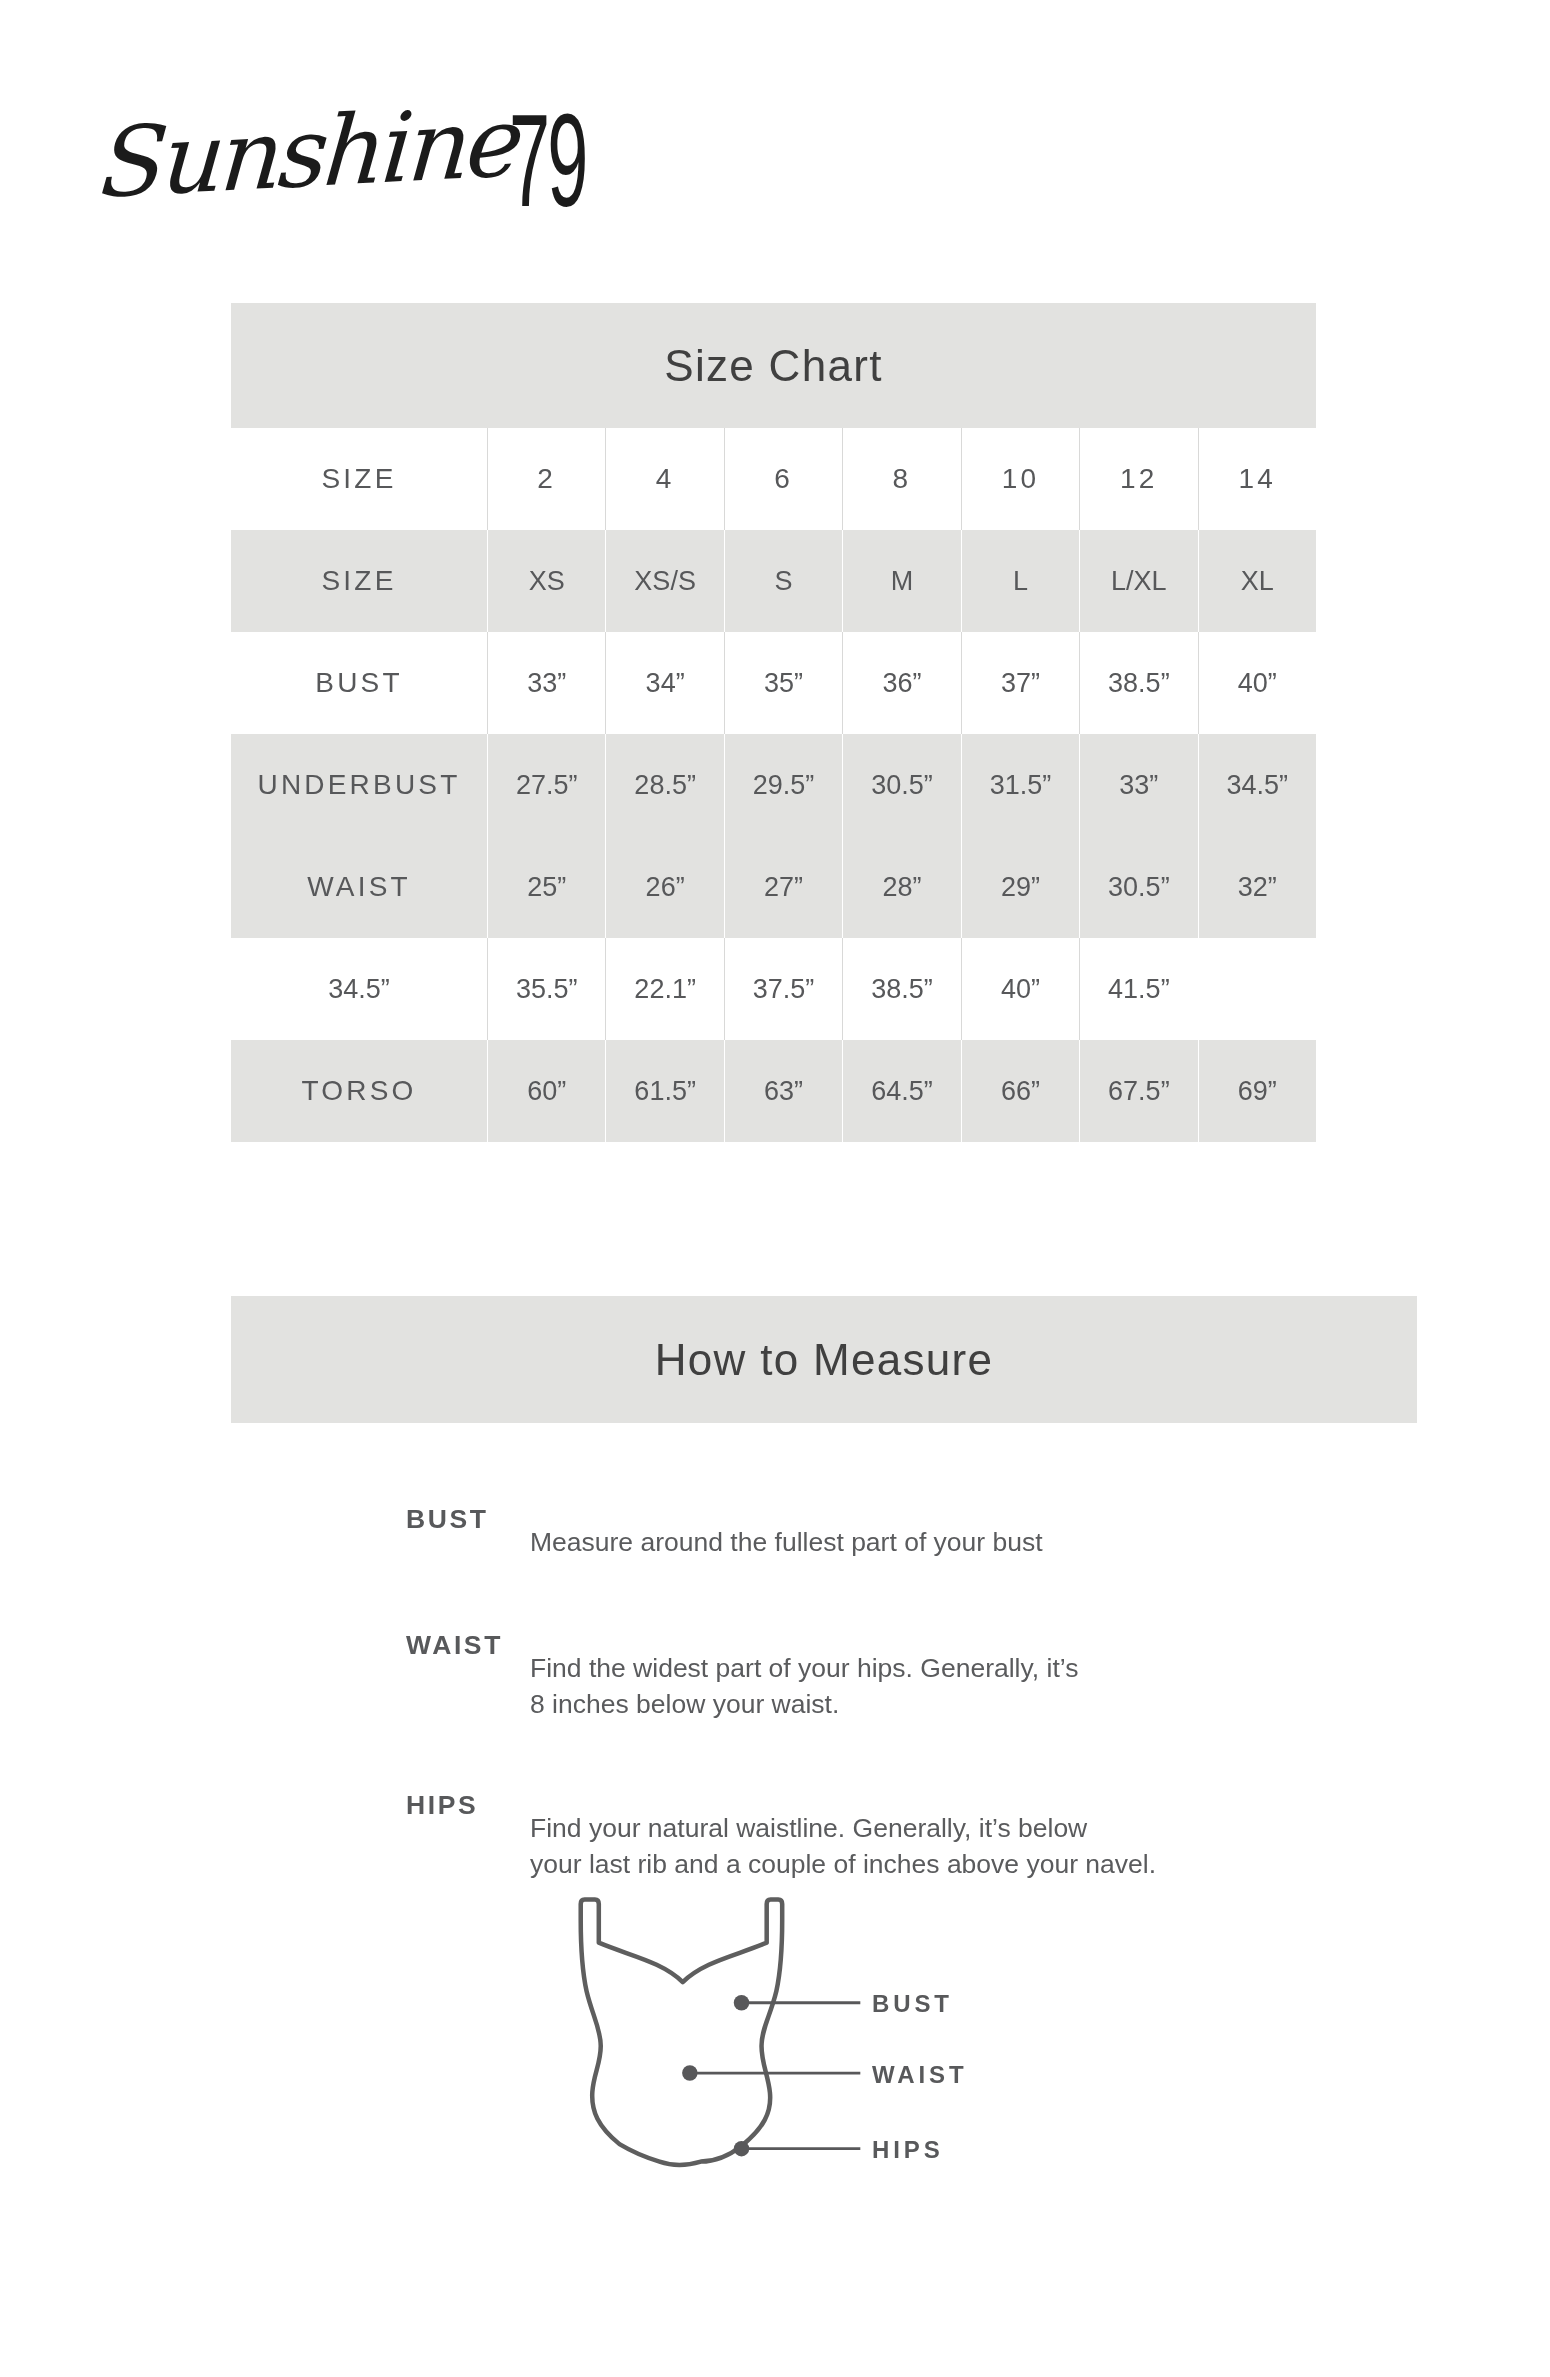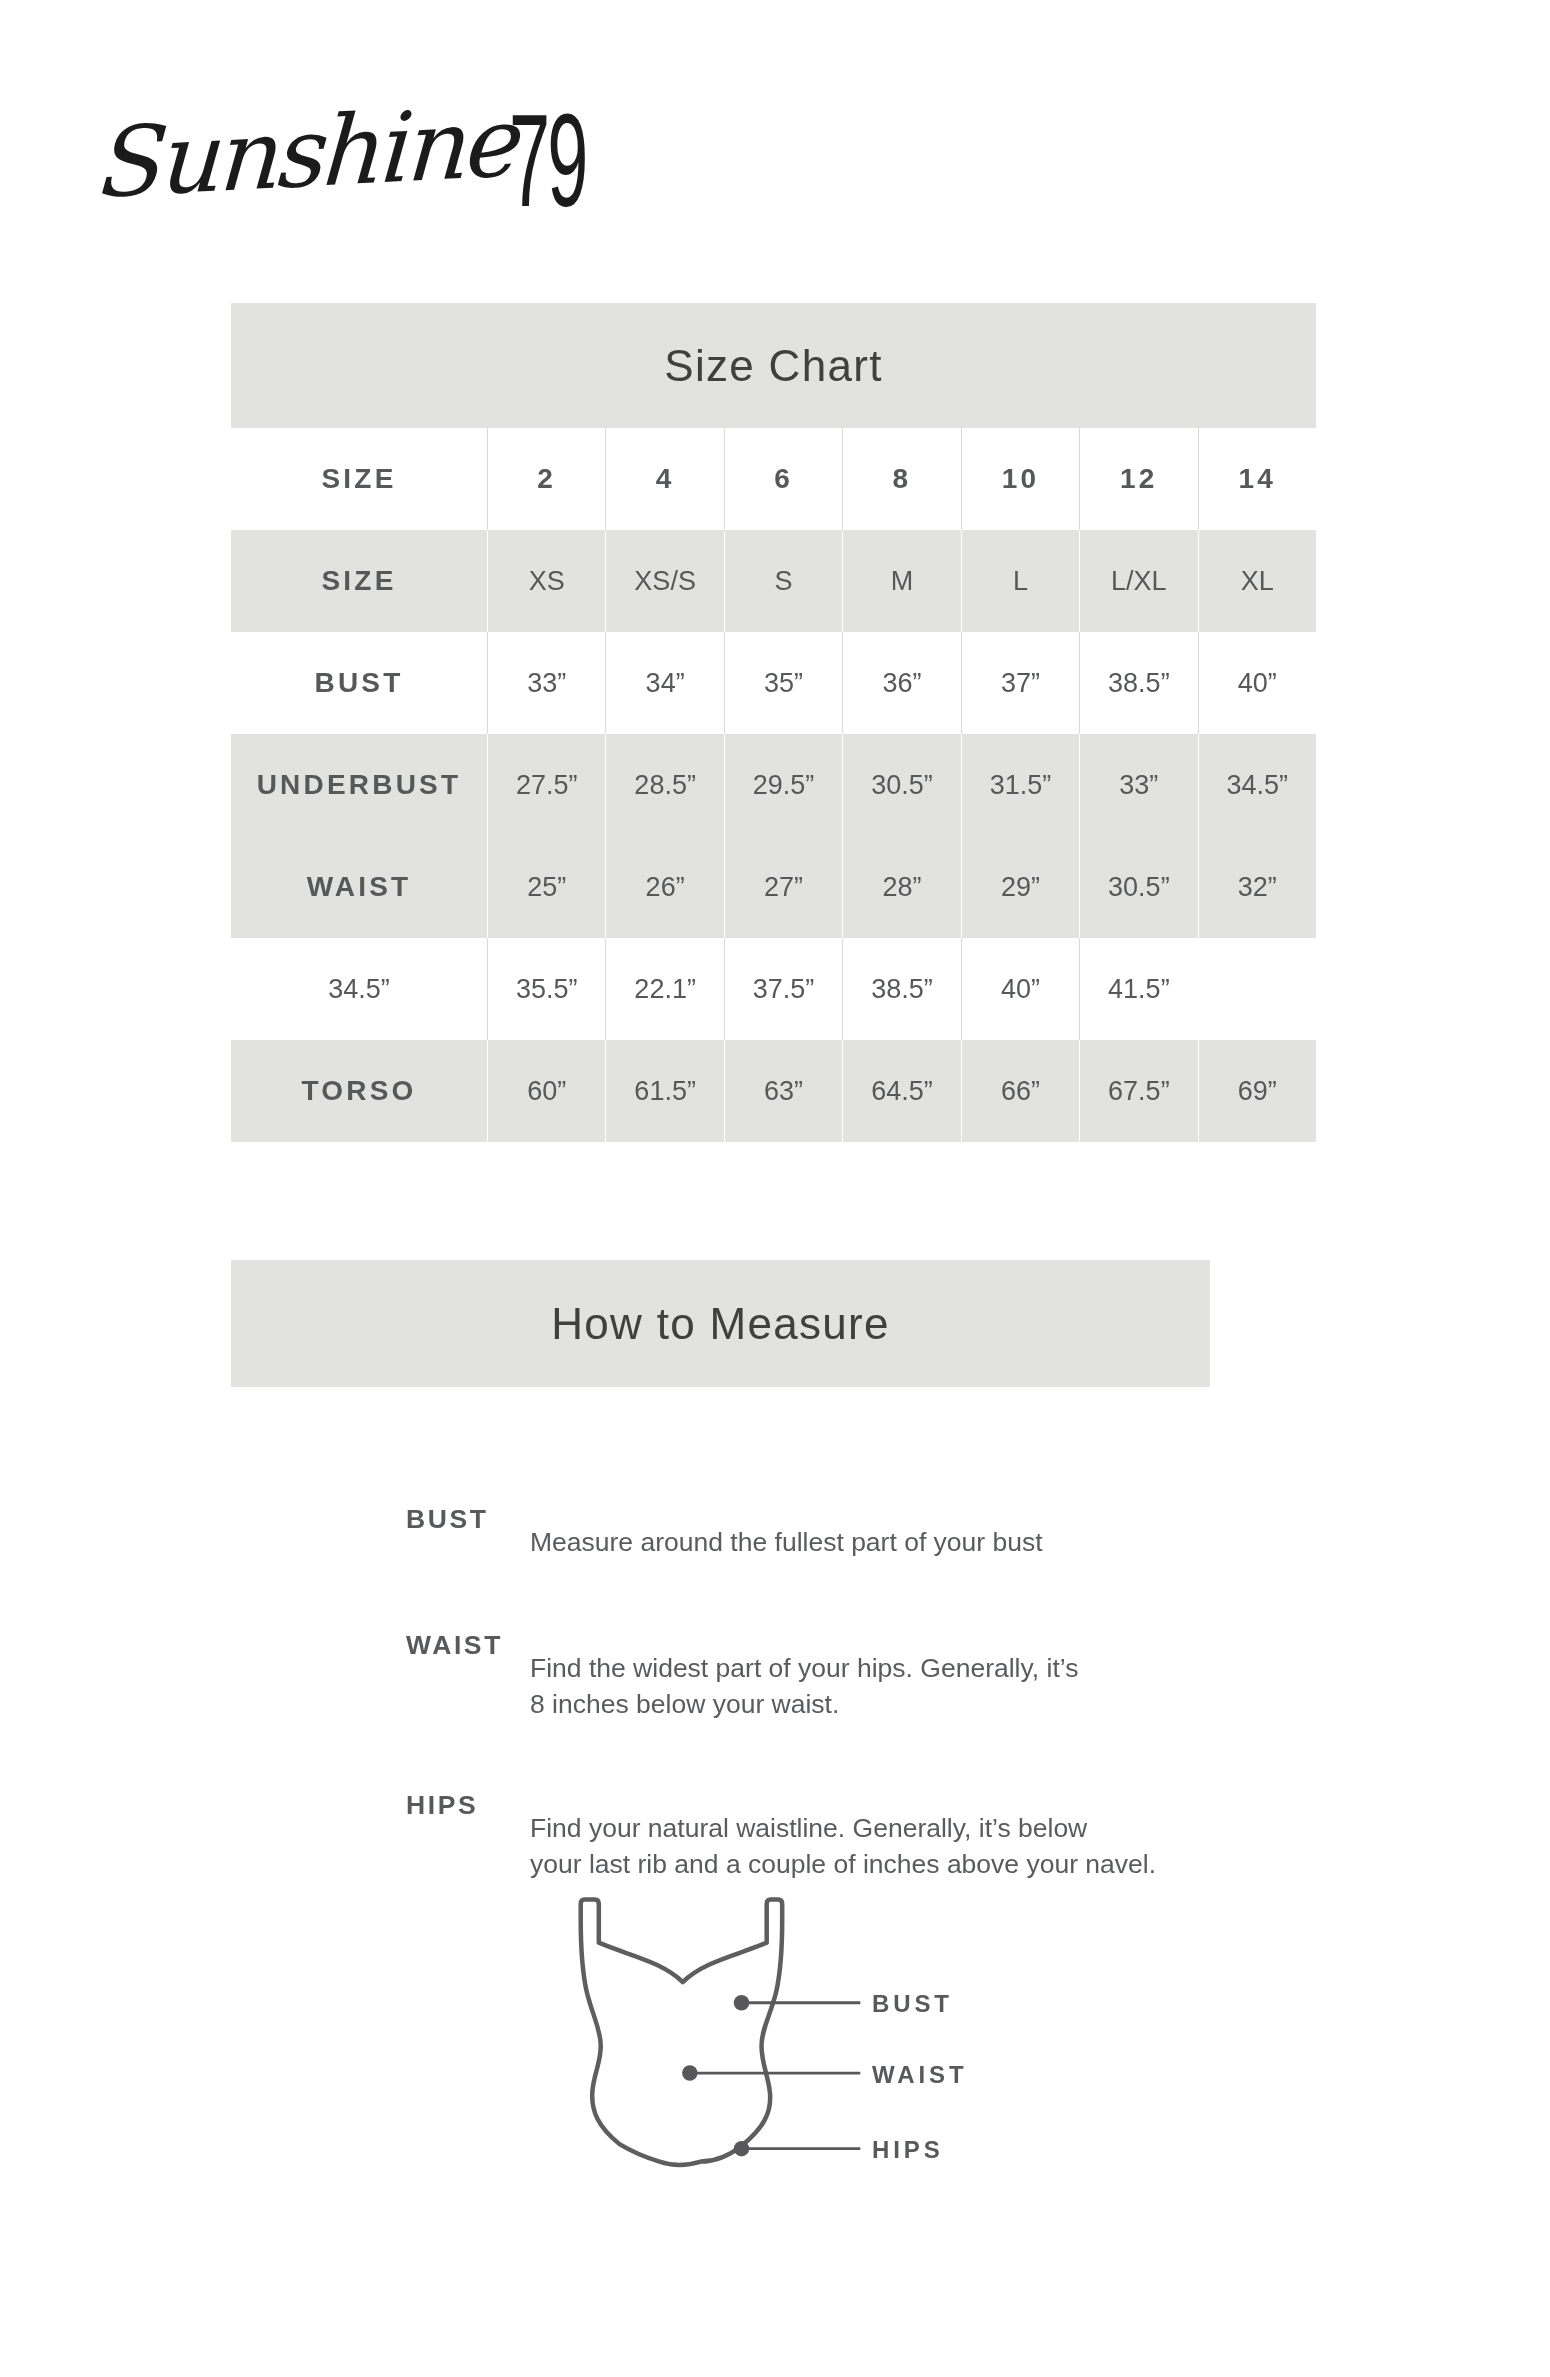--- a/index.html
+++ b/index.html
@@ -68,31 +68,31 @@
   .sc-row.white { background: #ffffff; --sep: #d9d9d8; }
   .sc-cell {
     display: flex;
     align-items: center;
     justify-content: center;
     font-size: 27px;
     color: #57585a;
   }
   .sc-cell + .sc-cell { border-left: 1.3px solid var(--sep); }
   .sc-cell.bold {
-    font-weight: bold;
+    font-weight: normal;
     font-size: 28px;
     letter-spacing: 3.2px;
   }
 
   
   .measure-band {
     position: absolute;
     left: 231px;
-    top: 1260px;
-    width: 979px;
+    top: 1296px;
+    width: 1186px;
   }
   .measure-band .band { height: 127px; }
 
   .measure-list {
     position: absolute;
     left: 406px;
     top: 1501px;
     width: 917px;
   }
   .m-item { display: flex; align-items: flex-start; }

